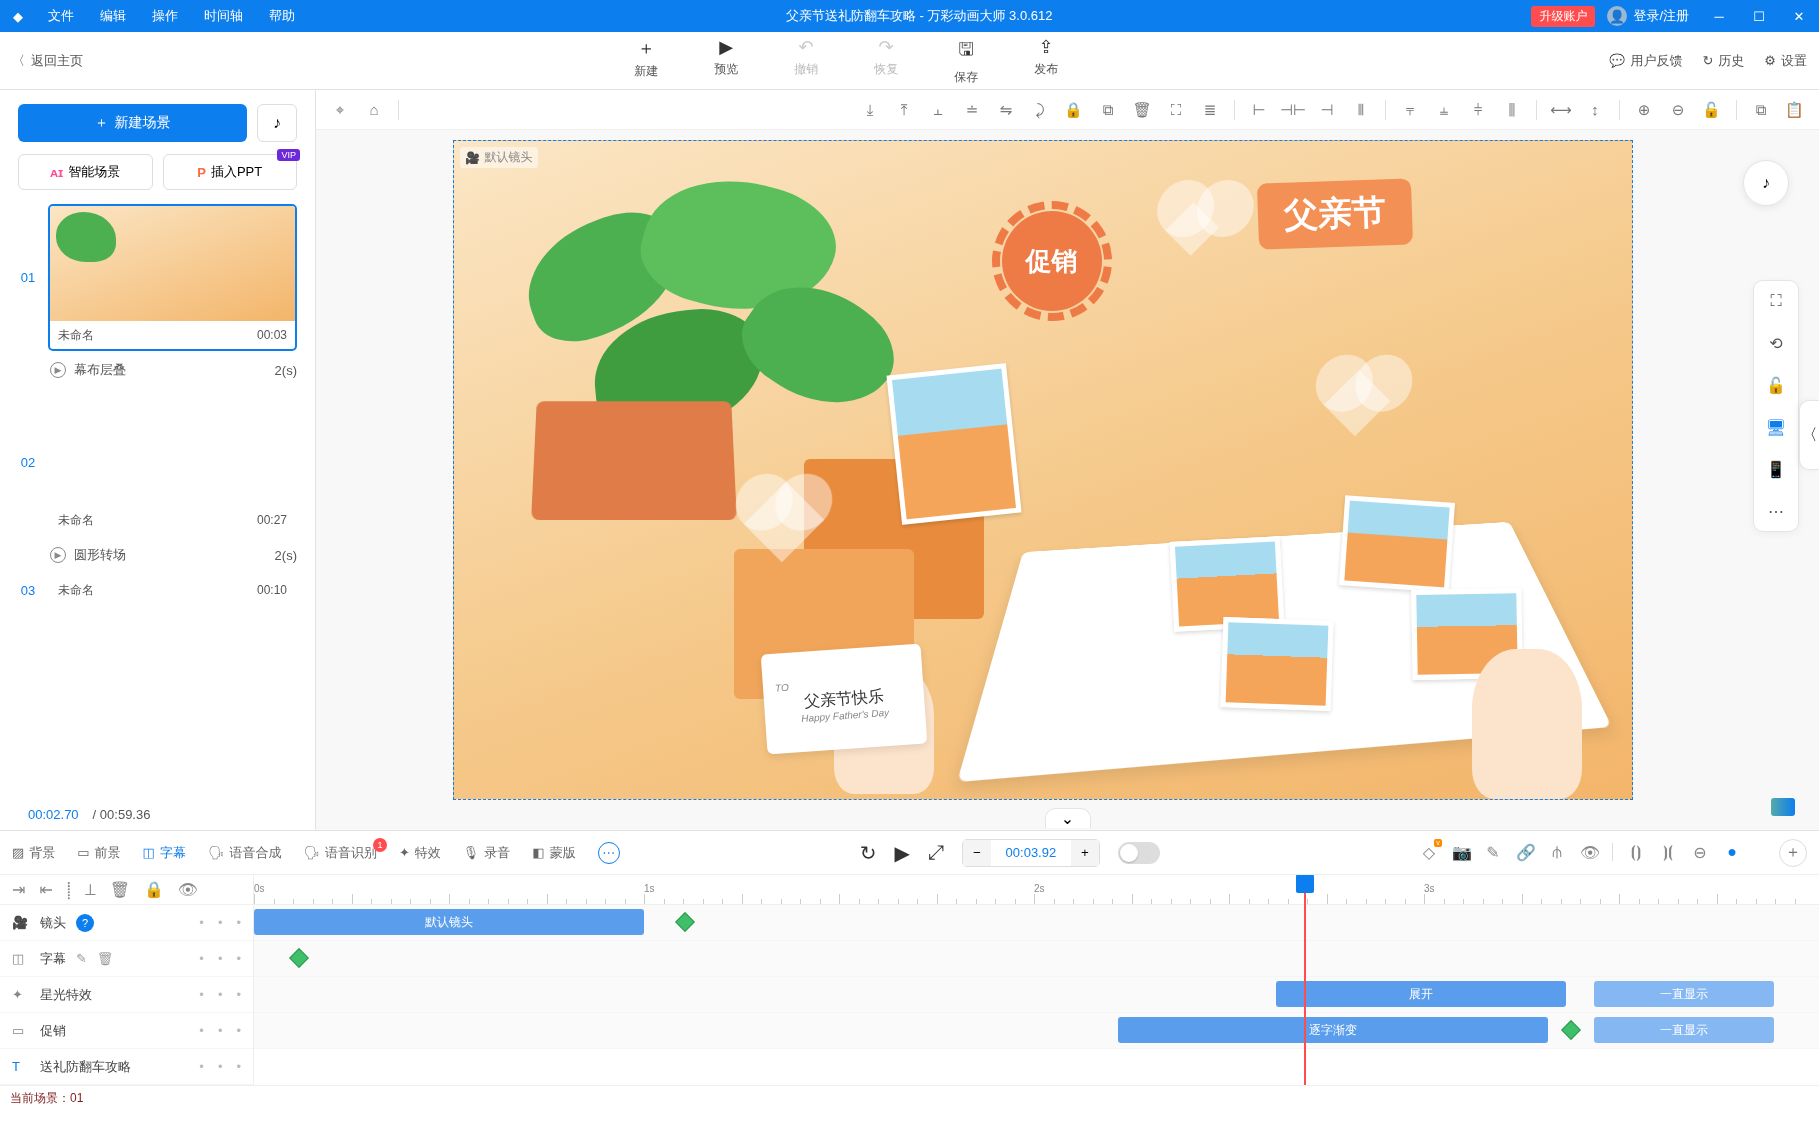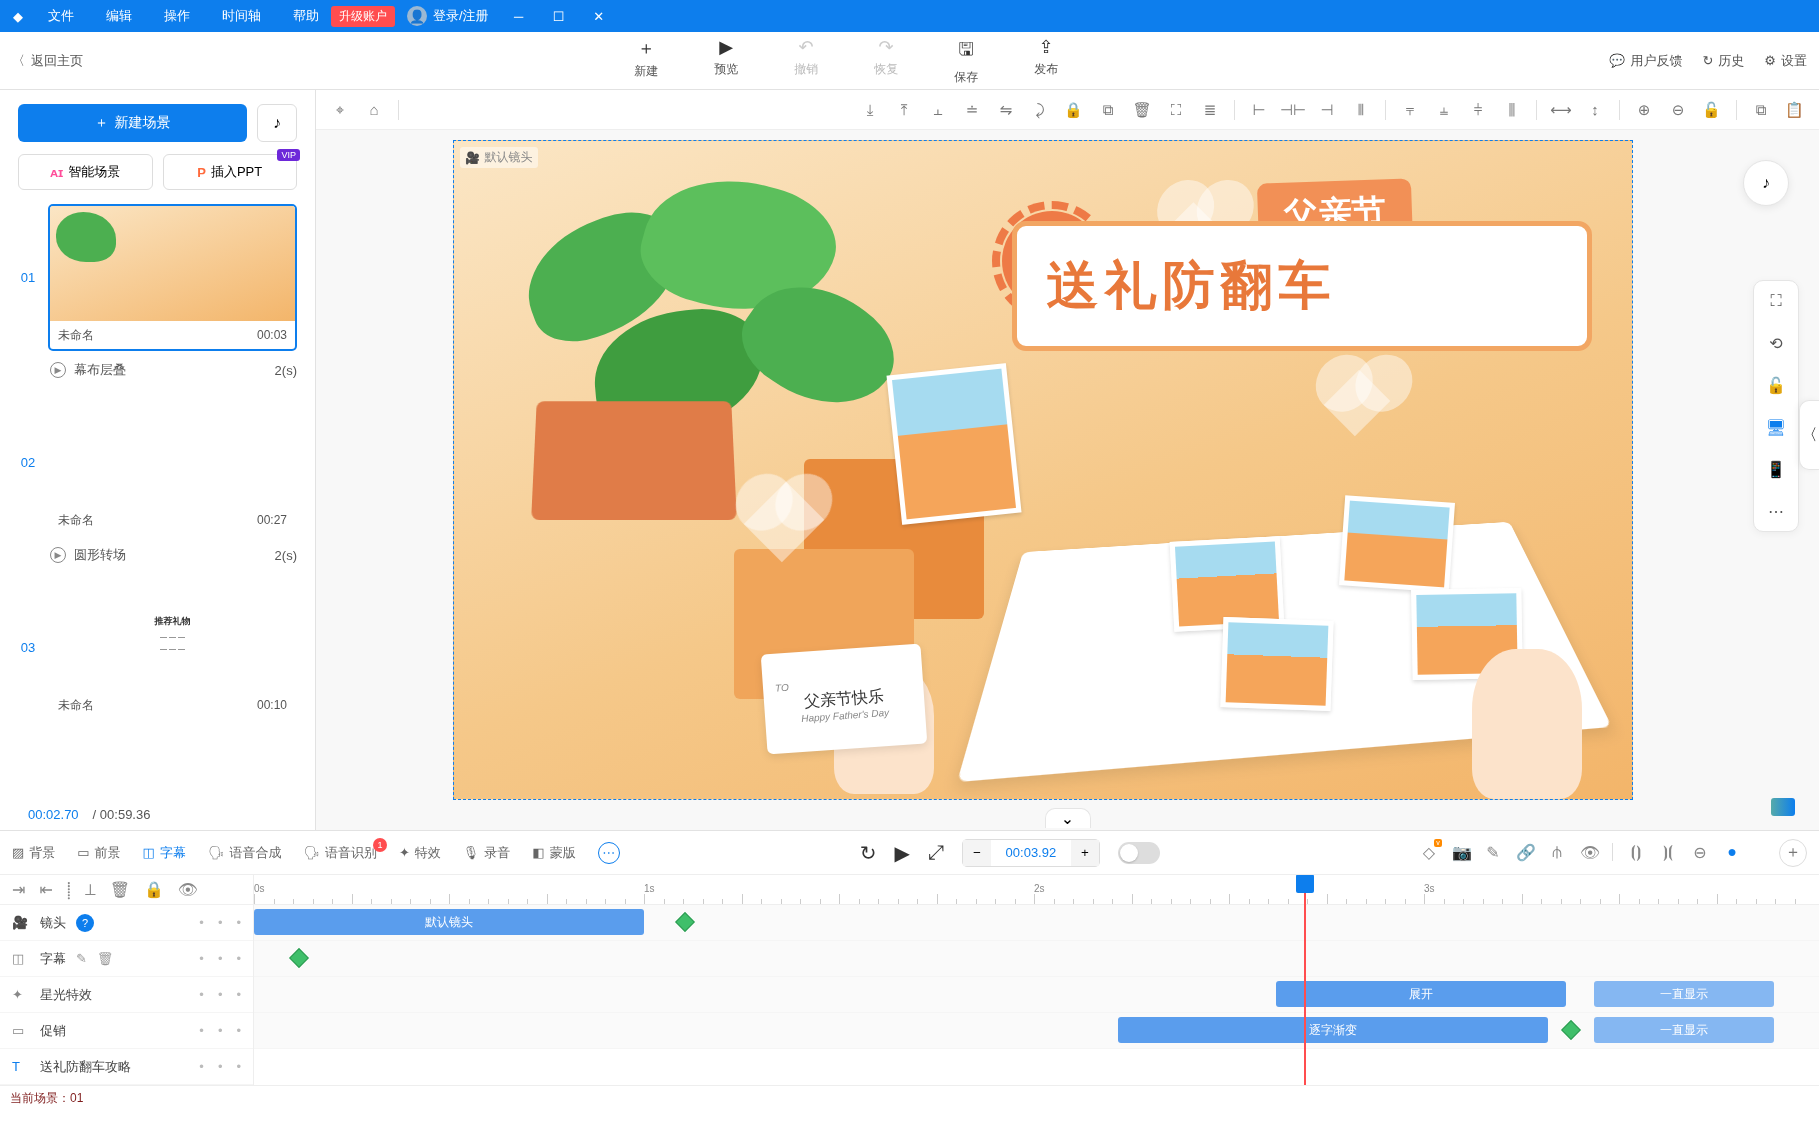--- a/index.html
+++ b/index.html
@@ -1,21 +1,21 @@
 <!DOCTYPE html>
 <html><head>
 <meta charset="utf-8">
 <style>
 * { margin: 0; padding: 0; box-sizing: border-box; font-family: "Microsoft YaHei", Arial, sans-serif; }
 body { background: #fff; overflow: hidden; width: 1819px; height: 1147px; position: relative; }
 
 
 .titlebar { height: 32px; background: #0d7eed; display: flex; align-items: center; color: #fff; font-size: 13px; }
 .titlebar .logo-icon { width: 20px; height: 20px; margin: 0 8px; display:flex;align-items:center;justify-content:center; }
-.titlebar .menu { display: flex; gap: 8px; }
+.titlebar .menu { display: flex; gap: 2px; }
 .titlebar .menu-item { padding: 0 12px; height: 32px; line-height: 32px; cursor: pointer; }
 .titlebar .app-title { flex: 1; text-align: center; }
 .titlebar .right { display: flex; align-items: center; }
 .upgrade-badge { background: #ff4d4f; padding: 2px 8px; border-radius: 3px; font-size: 12px; margin-right: 12px; }
 .user-block { display: flex; align-items: center; gap: 6px; margin-right: 10px; }
 .avatar-icon { width: 20px; height: 20px; border-radius: 50%; background: #9bb8d3; display:flex;align-items:center;justify-content:center; }
 .win-btn { width: 40px; height: 32px; display: flex; align-items: center; justify-content: center; cursor: pointer; }
 
 
 .top-toolbar { height: 58px; border-bottom: 1px solid #e2e2e2; display: flex; align-items: center; padding: 0 12px; }
@@ -147,20 +147,21 @@
 
 <div class="titlebar">
   <div class="logo-icon">◆</div>
   <div class="menu" id="main-menu">
       <div class="menu-item">文件</div>
       <div class="menu-item">编辑</div>
       <div class="menu-item">操作</div>
       <div class="menu-item">时间轴</div>
       <div class="menu-item">帮助</div>
     </div>
+  <div class="app-title">父亲节送礼防翻车攻略 - 万彩动画大师 3.0.612</div>
   <div class="right">
     <div class="upgrade-badge">升级账户</div>
     <div class="user-block">
       <div class="avatar-icon">👤</div>
       <span>登录/注册</span>
     </div>
     <div class="win-btn">─</div>
     <div class="win-btn">☐</div>
     <div class="win-btn">✕</div>
   </div>
@@ -265,27 +266,20 @@
           </div>
         </div>
         <div class="transition-row">
           <div class="trans-play-icon">▶</div>
           <span>圆形转场</span>
           <span style="margin-left:auto;">2(s)</span>
         </div>
         <div class="scene-item">
           <div class="scene-index">03</div>
           <div class="scene-card">
-            <div class="scene-thumb" style="background:#fff;">
-              <div class="thumb3-art">
-                <div style="font-weight:bold;">推荐礼物</div>
-                <div style="font-size:7px;">— — —</div>
-                <div style="font-size:7px;">— — —</div>
-              </div>
-            </div>
             <div class="scene-meta">
               <span>未命名</span>
               <span>00:10</span>
             </div>
           </div>
         </div>
       </div>
     <div class="time-status">
       <span class="cur">00:02.70</span>
       <span>/ 00:59.36</span>
@@ -348,23 +342,20 @@
           <div class="plant-pot"></div>
           <div class="gift-box b1"></div>
           <div class="gift-box b2"></div>
           <div class="heart" style="left:300px;bottom:250px;"></div>
           <div class="heart" style="right:420px;top:70px;width:40px;height:36px;"></div>
           <div class="heart" style="right:250px;top:240px;width:50px;height:44px;"></div>
           <div class="promo-seal">
               <span>促销</span>
             </div>
           <div class="title-badge">父亲节</div>
-          <div class="title-banner">
-            <div class="big-text">送礼防翻车</div>
-          </div>
           <div class="album"></div>
           <div class="photo" style="right:350px;bottom:170px;transform:rotate(-3deg);">
               <div class="pinner"></div>
             </div>
           <div class="photo" style="right:180px;bottom:210px;transform:rotate(4deg);">
               <div class="pinner"></div>
             </div>
           <div class="photo" style="right:110px;bottom:120px;transform:rotate(-1deg);">
               <div class="pinner"></div>
             </div>

